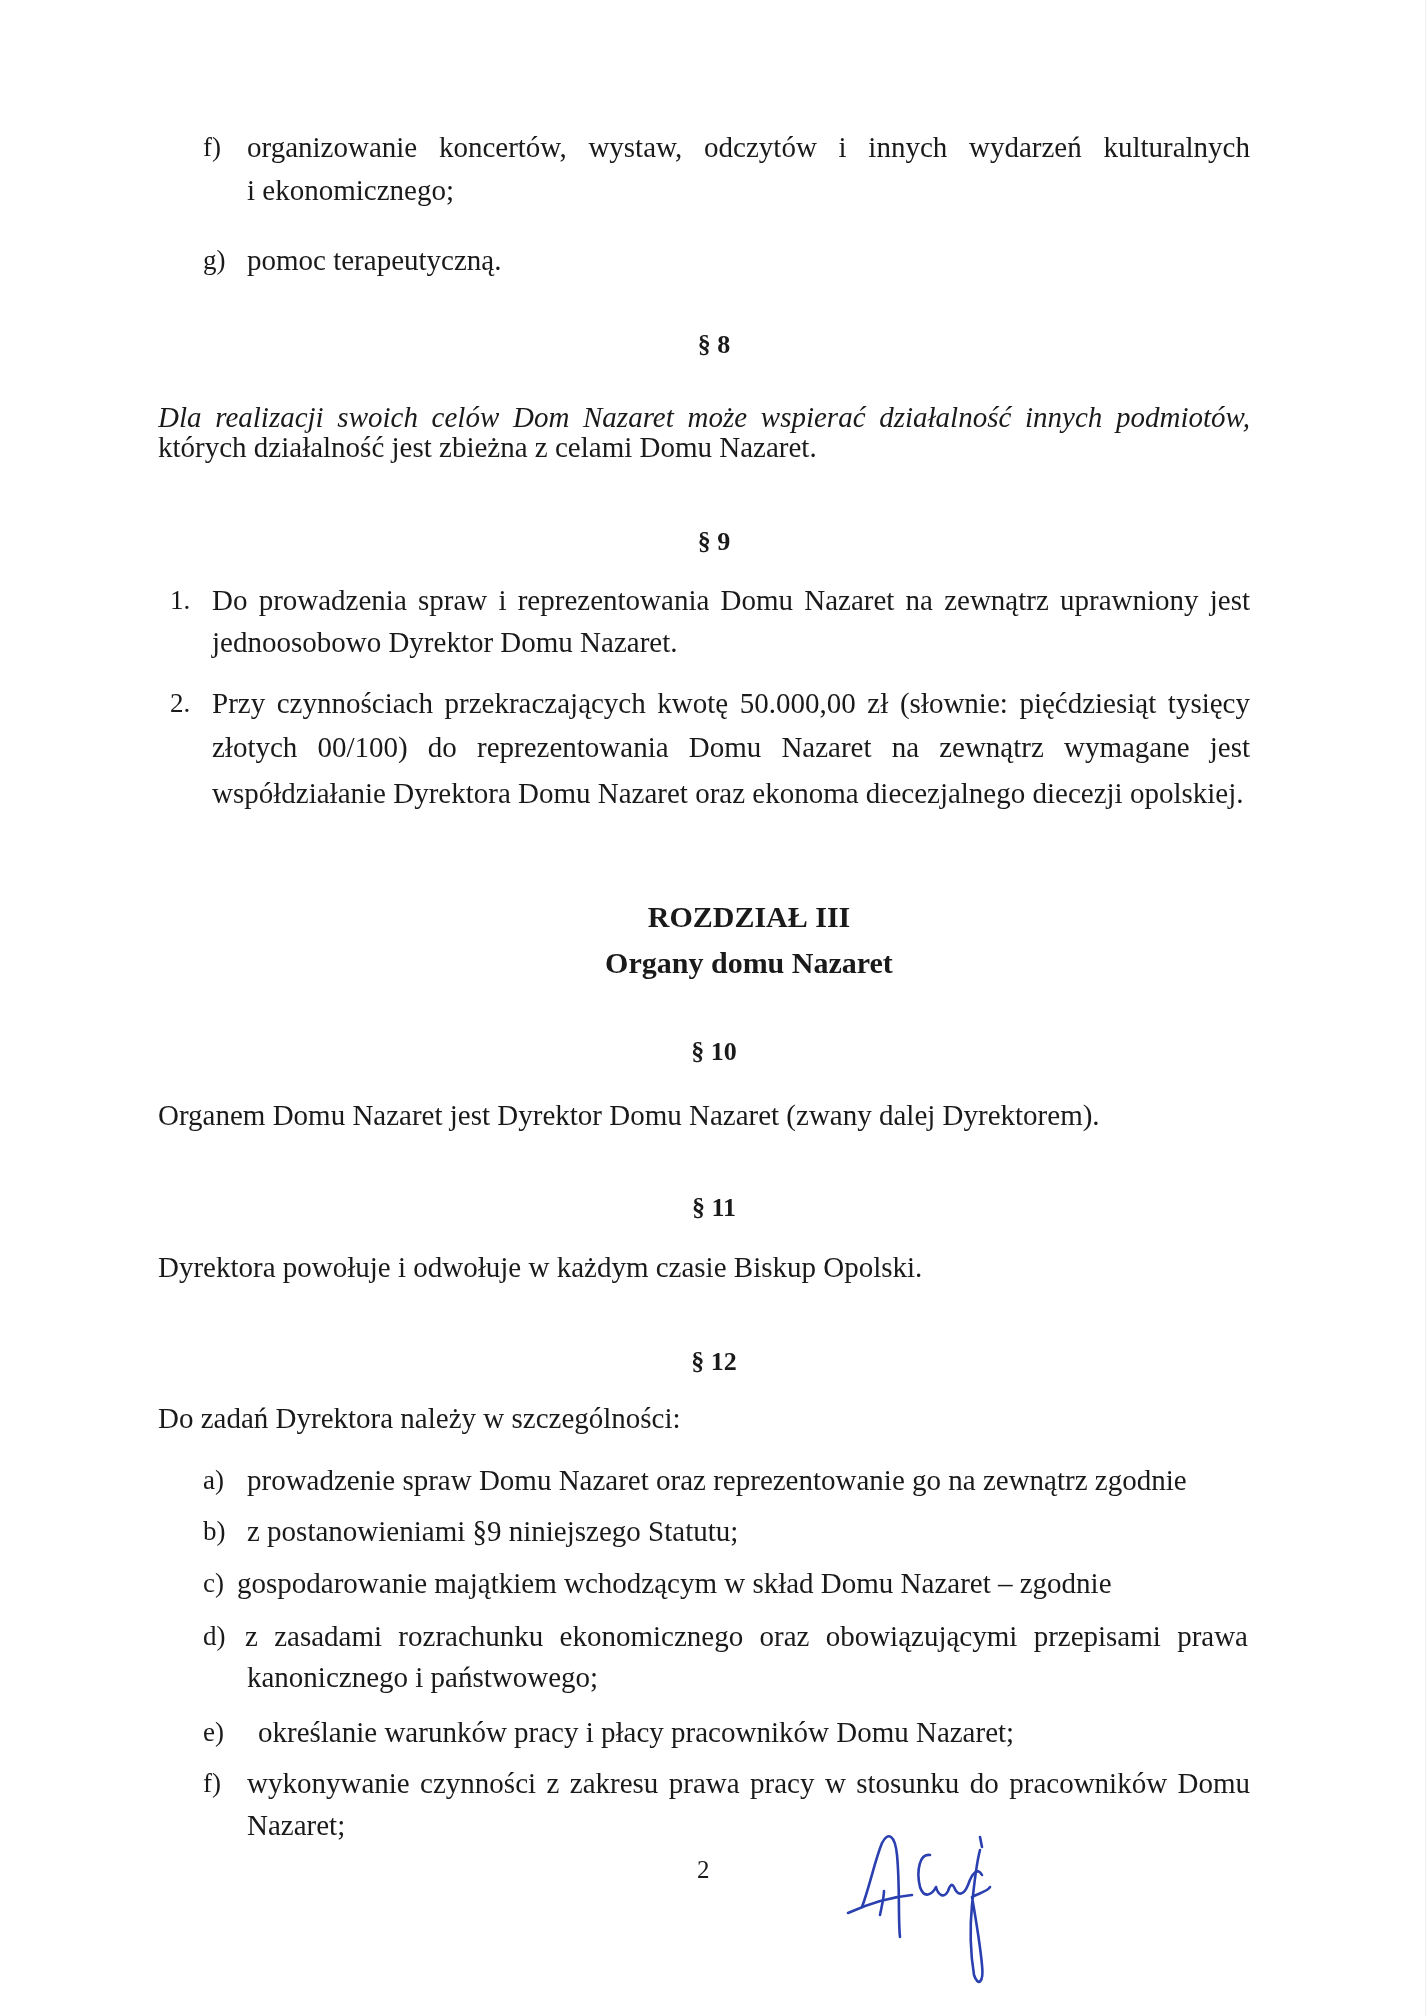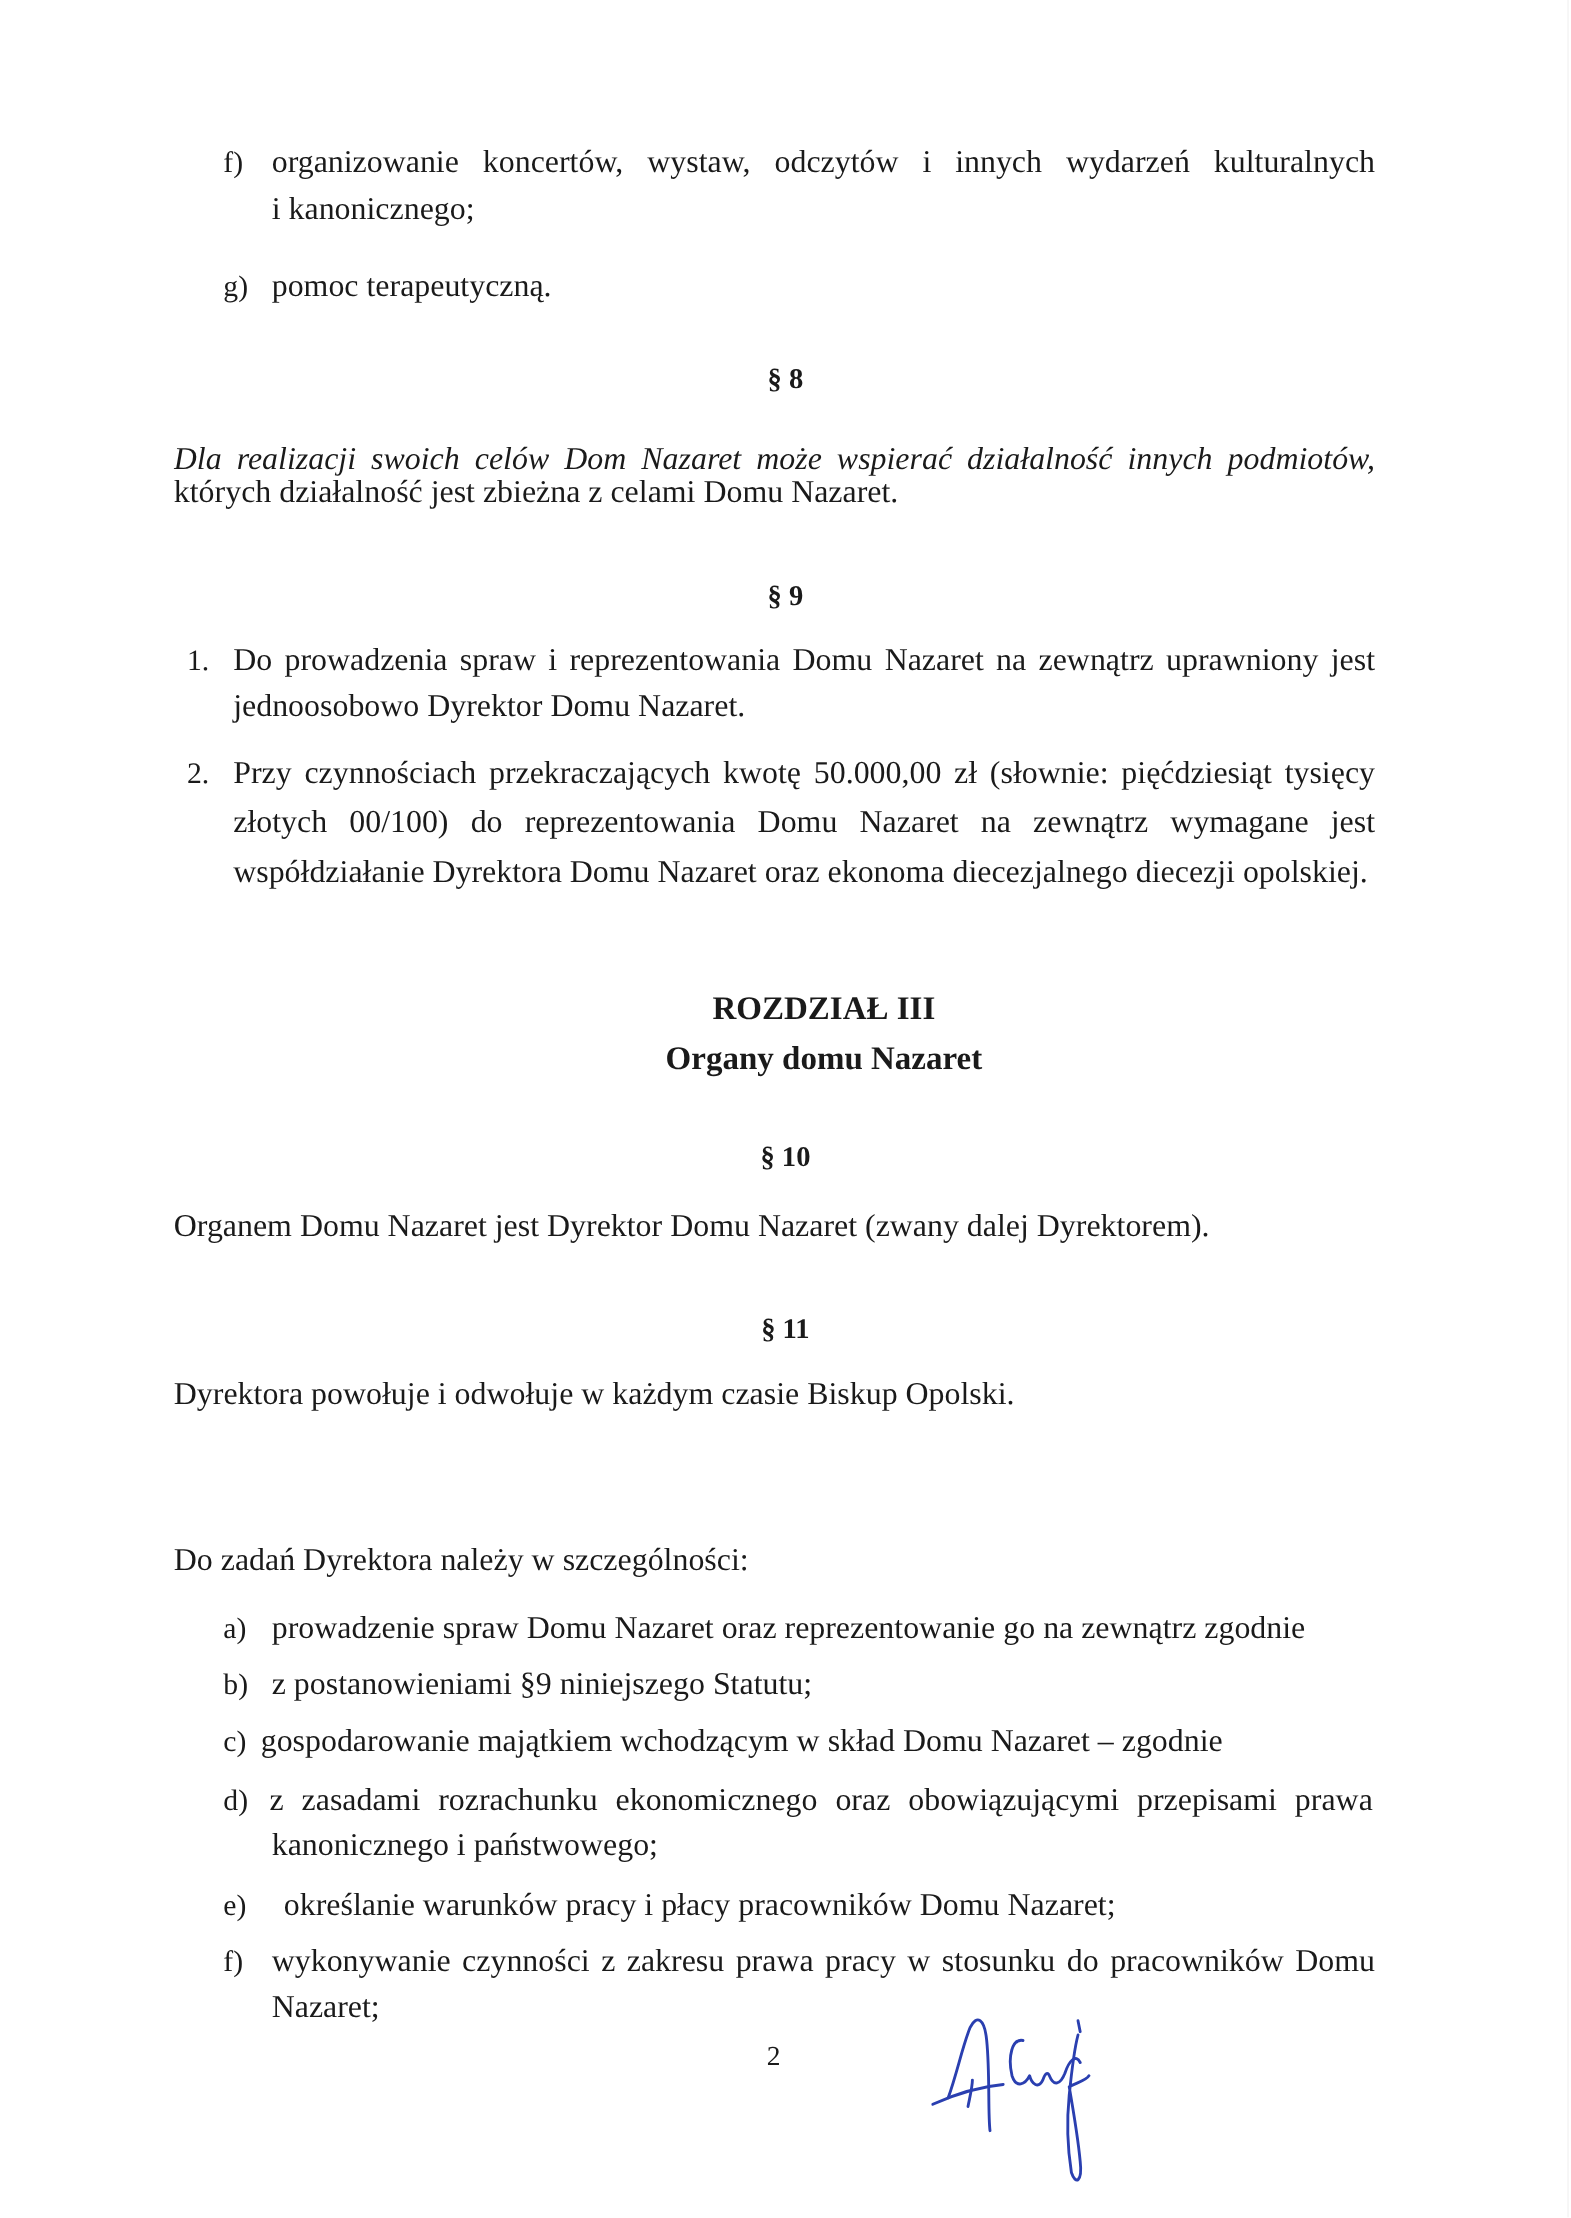--- a/index.html
+++ b/index.html
@@ -16,21 +16,21 @@
   .sig { position: absolute; left: 840px; top: 1825px; width: 170px; height: 165px; }
 </style>
 </head>
 <body>
 
 <div class="page">
   <div class="edge"></div>
 
   <span class="marker" style="left:203px;top:130px;">f)</span>
   <div class="ln just" style="left:247px;top:130px;width:1003px;">organizowanie koncertów, wystaw, odczytów i innych wydarzeń kulturalnych</div>
-  <div class="ln" style="left:247px;top:173px;">i kanonicznego;</div>
+  <div class="ln" style="left:247px;top:173px;">i ekonomicznego;</div>
   <span class="marker" style="left:203px;top:243px;">g)</span>
   <div class="ln" style="left:247px;top:243px;">pomoc terapeutyczną.</div>
 
   <div class="ln center par" style="top:328px;">§ 8</div>
   <div class="ln just" style="left:158px;top:400px;width:1092px;font-style:italic;">Dla realizacji swoich celów Dom Nazaret może wspierać działalność innych podmiotów,</div>
   <div class="ln" style="left:158px;top:430px;">których działalność jest zbieżna z celami Domu Nazaret.</div>
 
   <div class="ln center par" style="top:525px;">§ 9</div>
   <span class="marker" style="left:170px;top:583px;">1.</span>
   <div class="ln just" style="left:212px;top:583px;width:1038px;">Do prowadzenia spraw i reprezentowania Domu Nazaret na zewnątrz uprawniony jest</div>
@@ -42,20 +42,21 @@
 
   <div class="ln center h1" style="top:898px;">ROZDZIAŁ III</div>
   <div class="ln center h1" style="top:944px;">Organy domu Nazaret</div>
 
   <div class="ln center par" style="top:1035px;">§ 10</div>
   <div class="ln" style="left:158px;top:1098px;">Organem Domu Nazaret jest Dyrektor Domu Nazaret (zwany dalej Dyrektorem).</div>
 
   <div class="ln center par" style="top:1191px;">§ 11</div>
   <div class="ln" style="left:158px;top:1250px;">Dyrektora powołuje i odwołuje w każdym czasie Biskup Opolski.</div>
 
+  <div class="ln center par" style="top:1345px;">§ 12</div>
   <div class="ln" style="left:158px;top:1401px;">Do zadań Dyrektora należy w szczególności:</div>
 
   <span class="marker" style="left:203px;top:1463px;">a)</span>
   <div class="ln" style="left:247px;top:1463px;">prowadzenie spraw Domu Nazaret oraz reprezentowanie go na zewnątrz zgodnie</div>
 
   <span class="marker" style="left:203px;top:1514px;">b)</span>
   <div class="ln" style="left:247px;top:1514px;">z postanowieniami §9 niniejszego Statutu;</div>
 
   <span class="marker" style="left:203px;top:1566px;">c)</span>
   <div class="ln" style="left:237px;top:1566px;">gospodarowanie majątkiem wchodzącym w skład Domu Nazaret – zgodnie</div>

